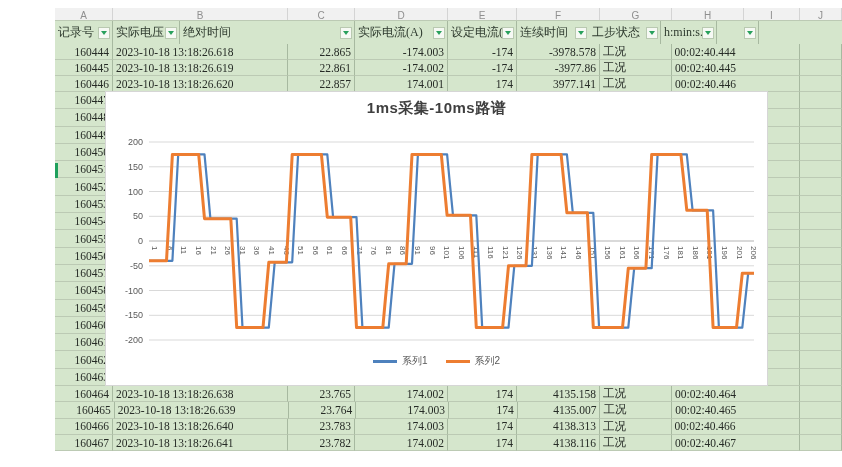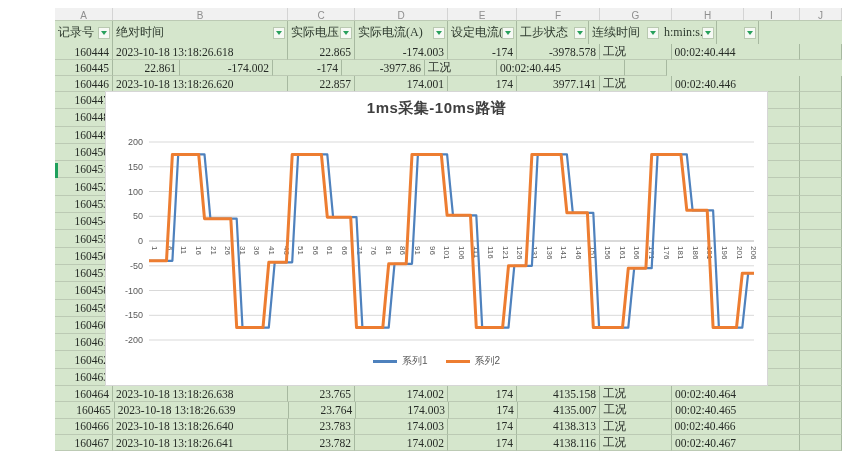--- a/index.html
+++ b/index.html
@@ -66,42 +66,42 @@
         <div class="lcell" style="width: 72px;">G</div>
         <div class="lcell" style="width: 72px;">H</div>
         <div class="lcell" style="width: 56px;">I</div>
         <div class="lcell" style="width: 42px;">J</div>
       </div>
     <div class="hdr" id="hdr">
         <div class="hcell" style="width: 58px;">
           <span>记录号</span>
           <span class="fb"></span>
         </div>
+        <div class="hcell" style="width: 67px;">
+          <span>实际电压</span>
+          <span class="fb"></span>
+        </div>
         <div class="hcell" style="width: 175px;">
           <span>绝对时间</span>
           <span class="fb"></span>
         </div>
-        <div class="hcell" style="width: 67px;">
-          <span>实际电压</span>
-          <span class="fb"></span>
-        </div>
         <div class="hcell" style="width: 93px;">
           <span>实际电流(A)</span>
           <span class="fb"></span>
         </div>
         <div class="hcell" style="width: 69px;">
           <span>设定电流(</span>
           <span class="fb"></span>
         </div>
+        <div class="hcell nosep" style="width: 72px;">
+          <span>连续时间</span>
+          <span class="fb"></span>
+        </div>
         <div class="hcell" style="width: 72px;">
           <span>工步状态</span>
-          <span class="fb"></span>
-        </div>
-        <div class="hcell nosep" style="width: 72px;">
-          <span>连续时间</span>
           <span class="fb"></span>
         </div>
         <div class="hcell" style="width: 56px;">
           <span>h:min:s.m</span>
           <span class="fb"></span>
         </div>
         <div class="hcell" style="width: 42px;">
           <span></span>
           <span class="fb"></span>
         </div>
@@ -116,20 +116,21 @@
           <div class="cell" style="width: 83px; justify-content: flex-end;">-3978.578</div>
           <div class="cell" style="width: 72px; justify-content: flex-start;">工况</div>
           <div class="cell nosep" style="width: 72px; justify-content: center;">
             <span class="ovf">00:02:40.444</span>
           </div>
           <div class="cell" style="width: 56px; justify-content: flex-start;"></div>
           <div class="cell" style="width: 42px; justify-content: flex-start;"></div>
         </div>
         <div class="row" style="height: 16px;">
           <div class="cell" style="width: 58px; justify-content: flex-end;">160445</div>
+          <div class="cell" style="width: 175px; justify-content: flex-start;">2023-10-18 13:18:26.619</div>
           <div class="cell" style="width: 67px; justify-content: flex-end;">22.861</div>
           <div class="cell" style="width: 93px; justify-content: flex-end;">-174.002</div>
           <div class="cell" style="width: 69px; justify-content: flex-end;">-174</div>
           <div class="cell" style="width: 83px; justify-content: flex-end;">-3977.86</div>
           <div class="cell" style="width: 72px; justify-content: flex-start;">工况</div>
           <div class="cell nosep" style="width: 72px; justify-content: flex-start;">
             <span class="ovf">00:02:40.445</span>
           </div>
           <div class="cell" style="width: 56px; justify-content: flex-start;"></div>
           <div class="cell" style="width: 42px; justify-content: flex-start;"></div>

